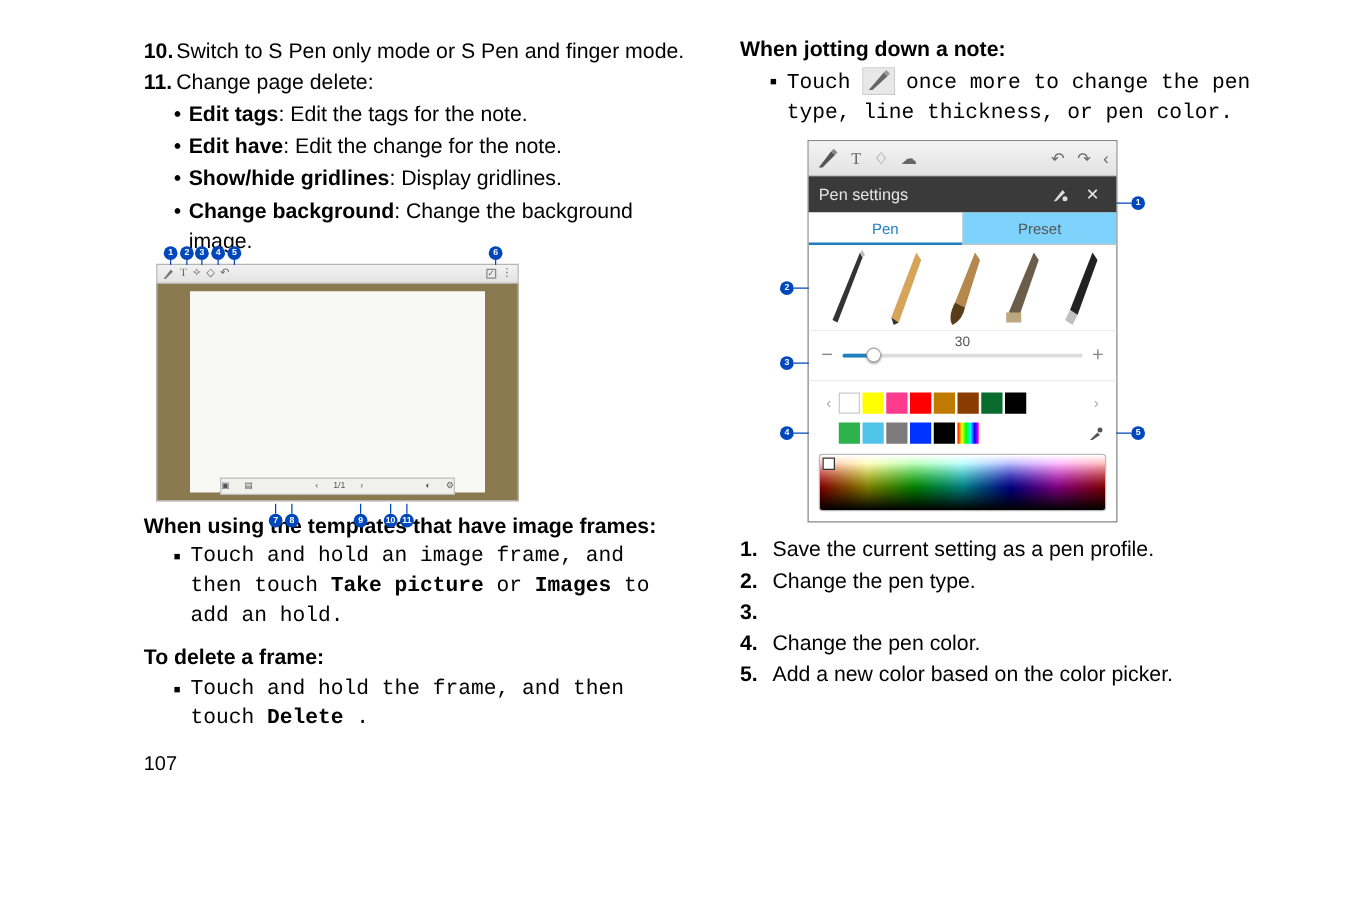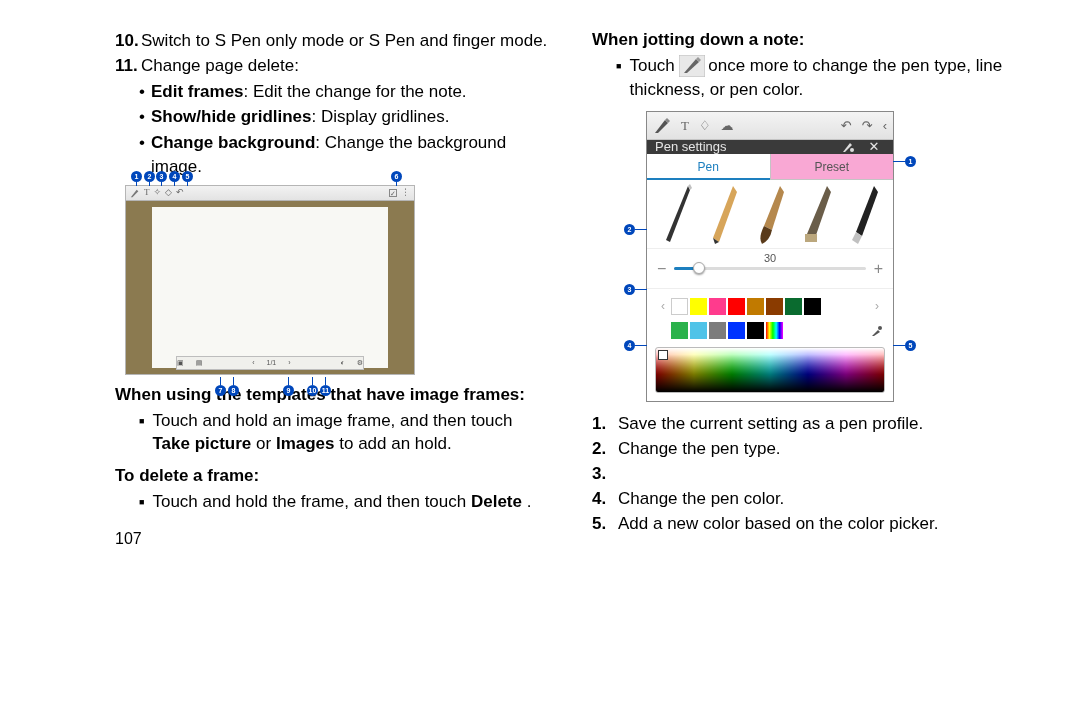--- a/index.html
+++ b/index.html
@@ -15,21 +15,21 @@
     overflow: hidden;
   }
   .page { display: flex; padding: 28px 55px 18px 115px; gap: 44px; }
   .col { flex: 1; min-width: 0; }
   .ol-row { display: flex; margin: 1px 0; }
   .ol-num { min-width: 26px; font-weight: 700; }
   .bullets { margin: 2px 0 4px 24px; padding: 0; }
   .bullets li { display: flex; margin: 2px 0; }
   .bullets li::before { content: "•"; margin-right: 6px; }
   .sqbullets { margin: 2px 0 4px 24px; padding: 0; }
-  .sqbullets li { display: flex; margin: 2px 0; }
+  .sqbullets li { display: flex; margin: 2px 0; font-family: Liberation Mono, monospace; }
   .sqbullets li::before { content: "■"; font-size: 9px; margin: 6px 8px 0 0; }
   .h3 { font-weight: 700; margin: 8px 0 2px 0; }
   .pg { margin-top: 14px; font-size: 16px; }
 
   
   .fig1 {
     width: 290px; margin: 6px 0 6px 10px; position: relative;
     background: #fff;
   }
   .fig1-annos { position: absolute; inset: 0; pointer-events: none; }
@@ -61,29 +61,29 @@
 
   
   .fig2 { width: 248px; margin: 10px 0 10px 54px; position: relative; }
   .fig2-panel { border: 1px solid #888; background: #fff; }
   .fig2 .tb {
     height: 28px; background: linear-gradient(#f4f4f4,#e2e2e2);
     display: flex; align-items: center; padding: 0 6px; gap: 10px;
     border-bottom: 1px solid #c4c4c4; font-size: 13px; color: #666;
   }
   .fig2 .titlebar {
-    background: #3a3a3a; color: #e5e5e5; height: 14px; display: flex;
+    background: #3a3a3a; color: #e5e5e5; height: 29px; display: flex;
     align-items: center; padding: 0 8px; font-size: 13px;
   }
   .fig2 .titlebar .sp { flex: 1; }
   .fig2 .titlebar .icn { width: 22px; text-align: center; font-size: 13px; }
   .fig2 .tabs { display: flex; height: 26px; font-size: 12px; }
   .fig2 .tab { flex: 1; text-align: center; line-height: 26px; }
   .fig2 .tab.active { color: #1d7fbf; border-bottom: 2px solid #1d7fbf; background: #fff; }
-  .fig2 .tab.inactive { color: #555; background: #f9a8d4; border-bottom: 1px solid #c4c4c4; border-left:1px solid #c4c4c4;}
+  .fig2 .tab.inactive { color: #555; background: #7dd3fc; border-bottom: 1px solid #c4c4c4; border-left:1px solid #c4c4c4;}
   .fig2 .pens { height: 68px; padding: 4px 6px; display: flex; gap: 2px; }
   .fig2 .pen { flex:1; display:flex; align-items:flex-end; justify-content:center; }
   .fig2 .slider {
     height: 40px; display: flex; align-items: center; padding: 16px 10px;
     gap: 8px; position: relative; border-top: 1px solid #eee;
   }
   .fig2 .slider .val { position: absolute; top: 2px; left: 0; right: 0; text-align: center; font-size: 11px; color: #555; }
   .fig2 .track { flex: 1; height: 3px; background: #dcdcdc; border-radius: 2px; position: relative; }
   .fig2 .track .fill { position: absolute; left: 0; top: 0; bottom: 0; width: 13%; background: #1d7fbf; border-radius: 2px; }
   .fig2 .track .knob { position: absolute; left: 13%; top: -5px; width: 12px; height: 12px; border-radius: 50%; background: #fff; border: 1px solid #aaa; box-shadow: 0 1px 2px rgba(0,0,0,.4); margin-left: -6px; }
@@ -117,21 +117,24 @@
       <span class="ol-num">10.</span>
       <span>Switch to S Pen only mode or S Pen and finger mode.</span>
     </div>
     <div class="ol-row">
       <span class="ol-num">11.</span>
       <span>Change page delete:</span>
     </div>
 
     <ul class="bullets">
       <li>
-          <span><b>Edit frames</b><span>: Edit the change for the note.</span></span>
+          <span><b>Edit tags</b><span>: Edit the tags for the note.</span></span>
+        </li>
+      <li>
+          <span><b>Edit have</b><span>: Edit the change for the note.</span></span>
         </li>
       <li>
           <span><b>Show/hide gridlines</b><span>: Display gridlines.</span></span>
         </li>
       <li>
           <span><b>Change background</b><span>: Change the background image.</span></span>
         </li>
     </ul>
 
     <div class="fig1">

